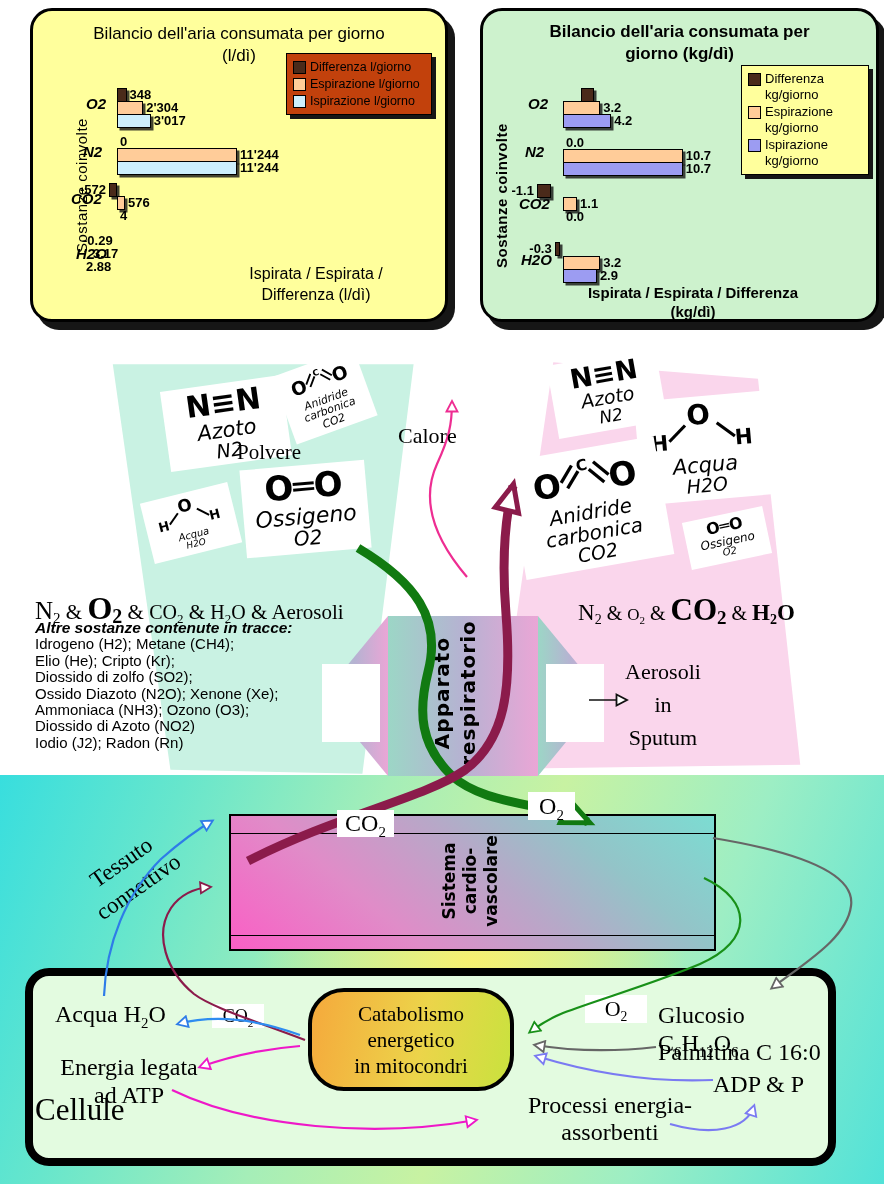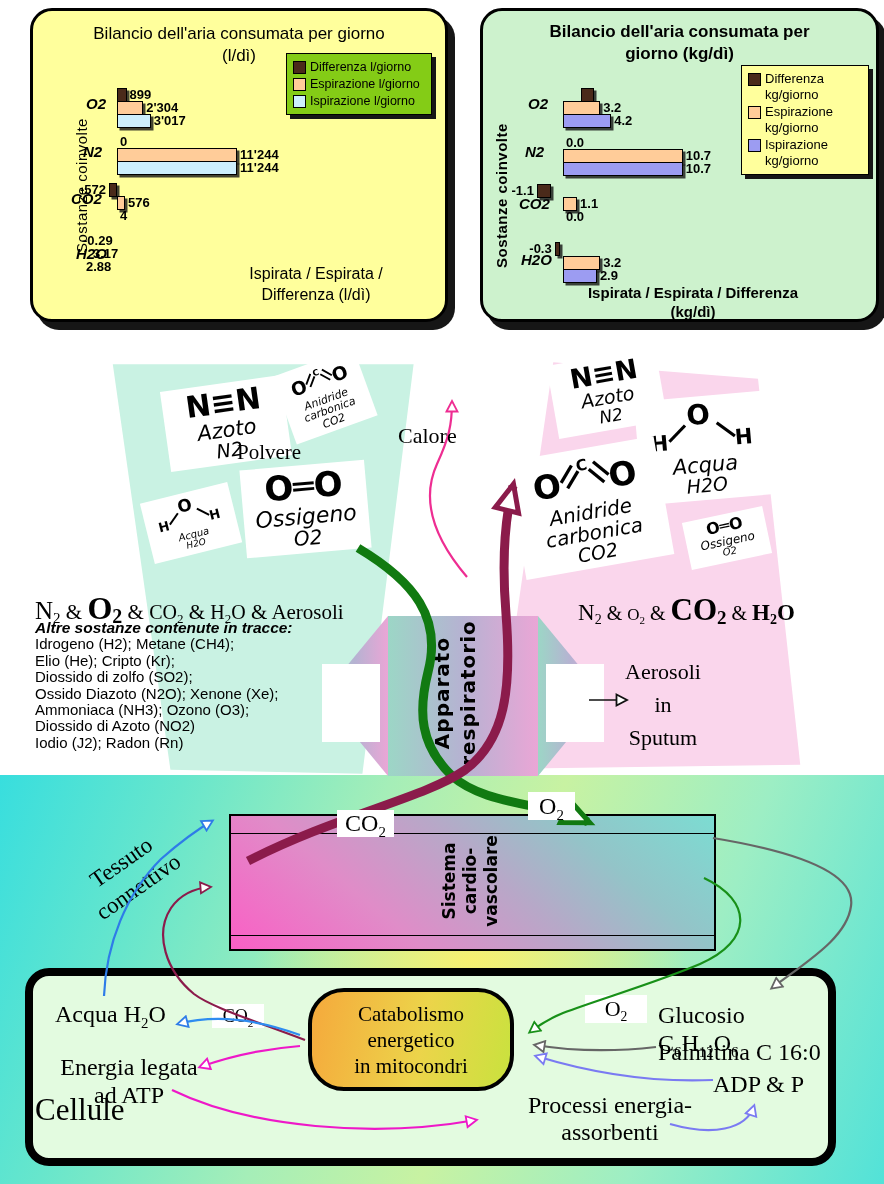--- a/index.html
+++ b/index.html
@@ -71,39 +71,39 @@
 
 <div class="canvas">
 
   <div class="chartbox chart-l">
     <div class="ctitle" style="top:12px;">
       <div>Bilancio dell'aria consumata per giorno</div>
       <div>(l/dì)</div>
     </div>
     <div class="ylab" style="left:40px;top:105px;height:140px;">Sostanze coinvolte</div>
 
-    <div class="legend" style="left:253px;top:42px;width:132px;background:#84cc16;">
+    <div class="legend" style="left:253px;top:42px;width:132px;background:#c2410c;">
       <div class="leg-item">
           <span class="sw diff"></span>
           <span>Differenza l/giorno</span>
         </div>
       <div class="leg-item">
           <span class="sw esp"></span>
           <span>Espirazione l/giorno</span>
         </div>
       <div class="leg-item">
           <span class="sw ispl"></span>
           <span>Ispirazione l/giorno</span>
         </div>
     </div>
 
     <span class="cat" style="left:53px;top:84px;">O2</span>
     <div class="bar-line" style="left:84px;top:77px;">
         <div class="bar diff" style="width: 7.5px;"></div>
-        <span class="bval">899</span>
+        <span class="bval">348</span>
       </div>
     <div class="bar-line" style="left:84px;top:90px;">
         <div class="bar esp" style="width: 24.2px;"></div>
         <span class="bval">2'304</span>
       </div>
     <div class="bar-line" style="left:84px;top:103px;">
         <div class="bar ispl" style="width: 31.7px;"></div>
         <span class="bval">3'017</span>
       </div>
 

